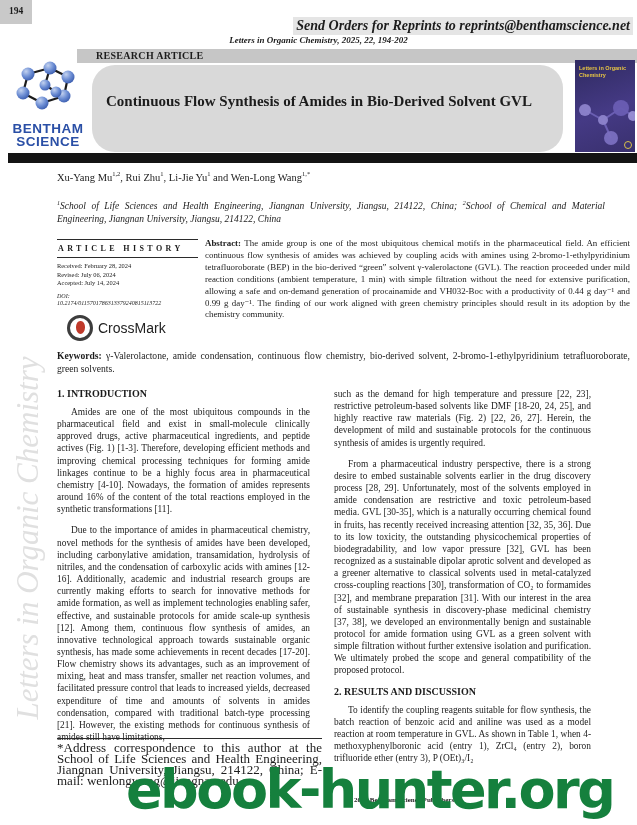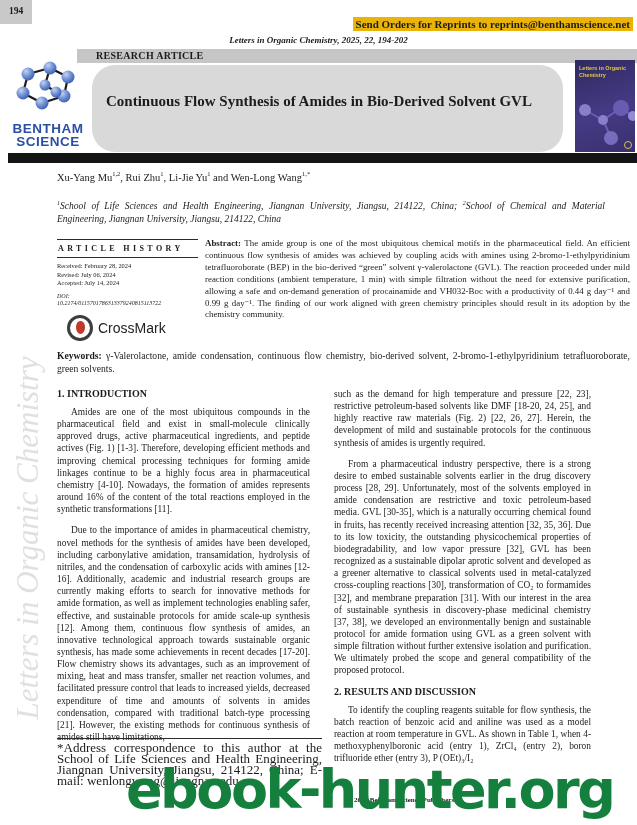--- a/index.html
+++ b/index.html
@@ -3,22 +3,22 @@
 <meta charset="utf-8">
 <style>
   html,body{margin:0;padding:0;background:#ffffff;}
   .page{
     position:relative;width:637px;height:825px;background:#ffffff;overflow:hidden;
     font-family:"Liberation Serif","DejaVu Serif",serif;color:#1c1c1c;
   }
   
   .page-num-box{position:absolute;left:0;top:0;width:32px;height:24px;background:#c9c9c9;
     text-align:center;font-weight:bold;font-size:9.5px;line-height:22px;}
-  .reprint-notice{position:absolute;top:17px;right:4px;background:#eab308;
-    font-weight:bold;font-size:11px;padding:1px 3px;}
+  .reprint-notice{position:absolute;top:17px;right:4px;background:#e5e5e5;
+    font-weight:bold;font-style:italic;font-size:14px;padding:1px 3px;}
   .masthead{position:absolute;top:35px;left:0;right:0;text-align:center;
     font-weight:bold;font-style:italic;font-size:9px;}
   .ra-bar{position:absolute;left:77px;right:0;top:49px;height:14px;background:#c6c6c6;
     font-weight:bold;font-size:10px;line-height:14px;padding-left:19px;letter-spacing:.3px;}
   
   .logo{position:absolute;left:6px;top:61px;width:84px;height:92px;text-align:center;}
   .logo-text{color:#2a4fa6;font-family:"Liberation Sans",sans-serif;font-weight:bold;
     font-size:13.5px;line-height:13px;letter-spacing:.5px;margin-top:1px;}
   .title-box{position:absolute;left:92px;top:65px;width:471px;height:87px;background:#d9d9d9;
     display:flex;align-items:center;border-radius:23px;}

